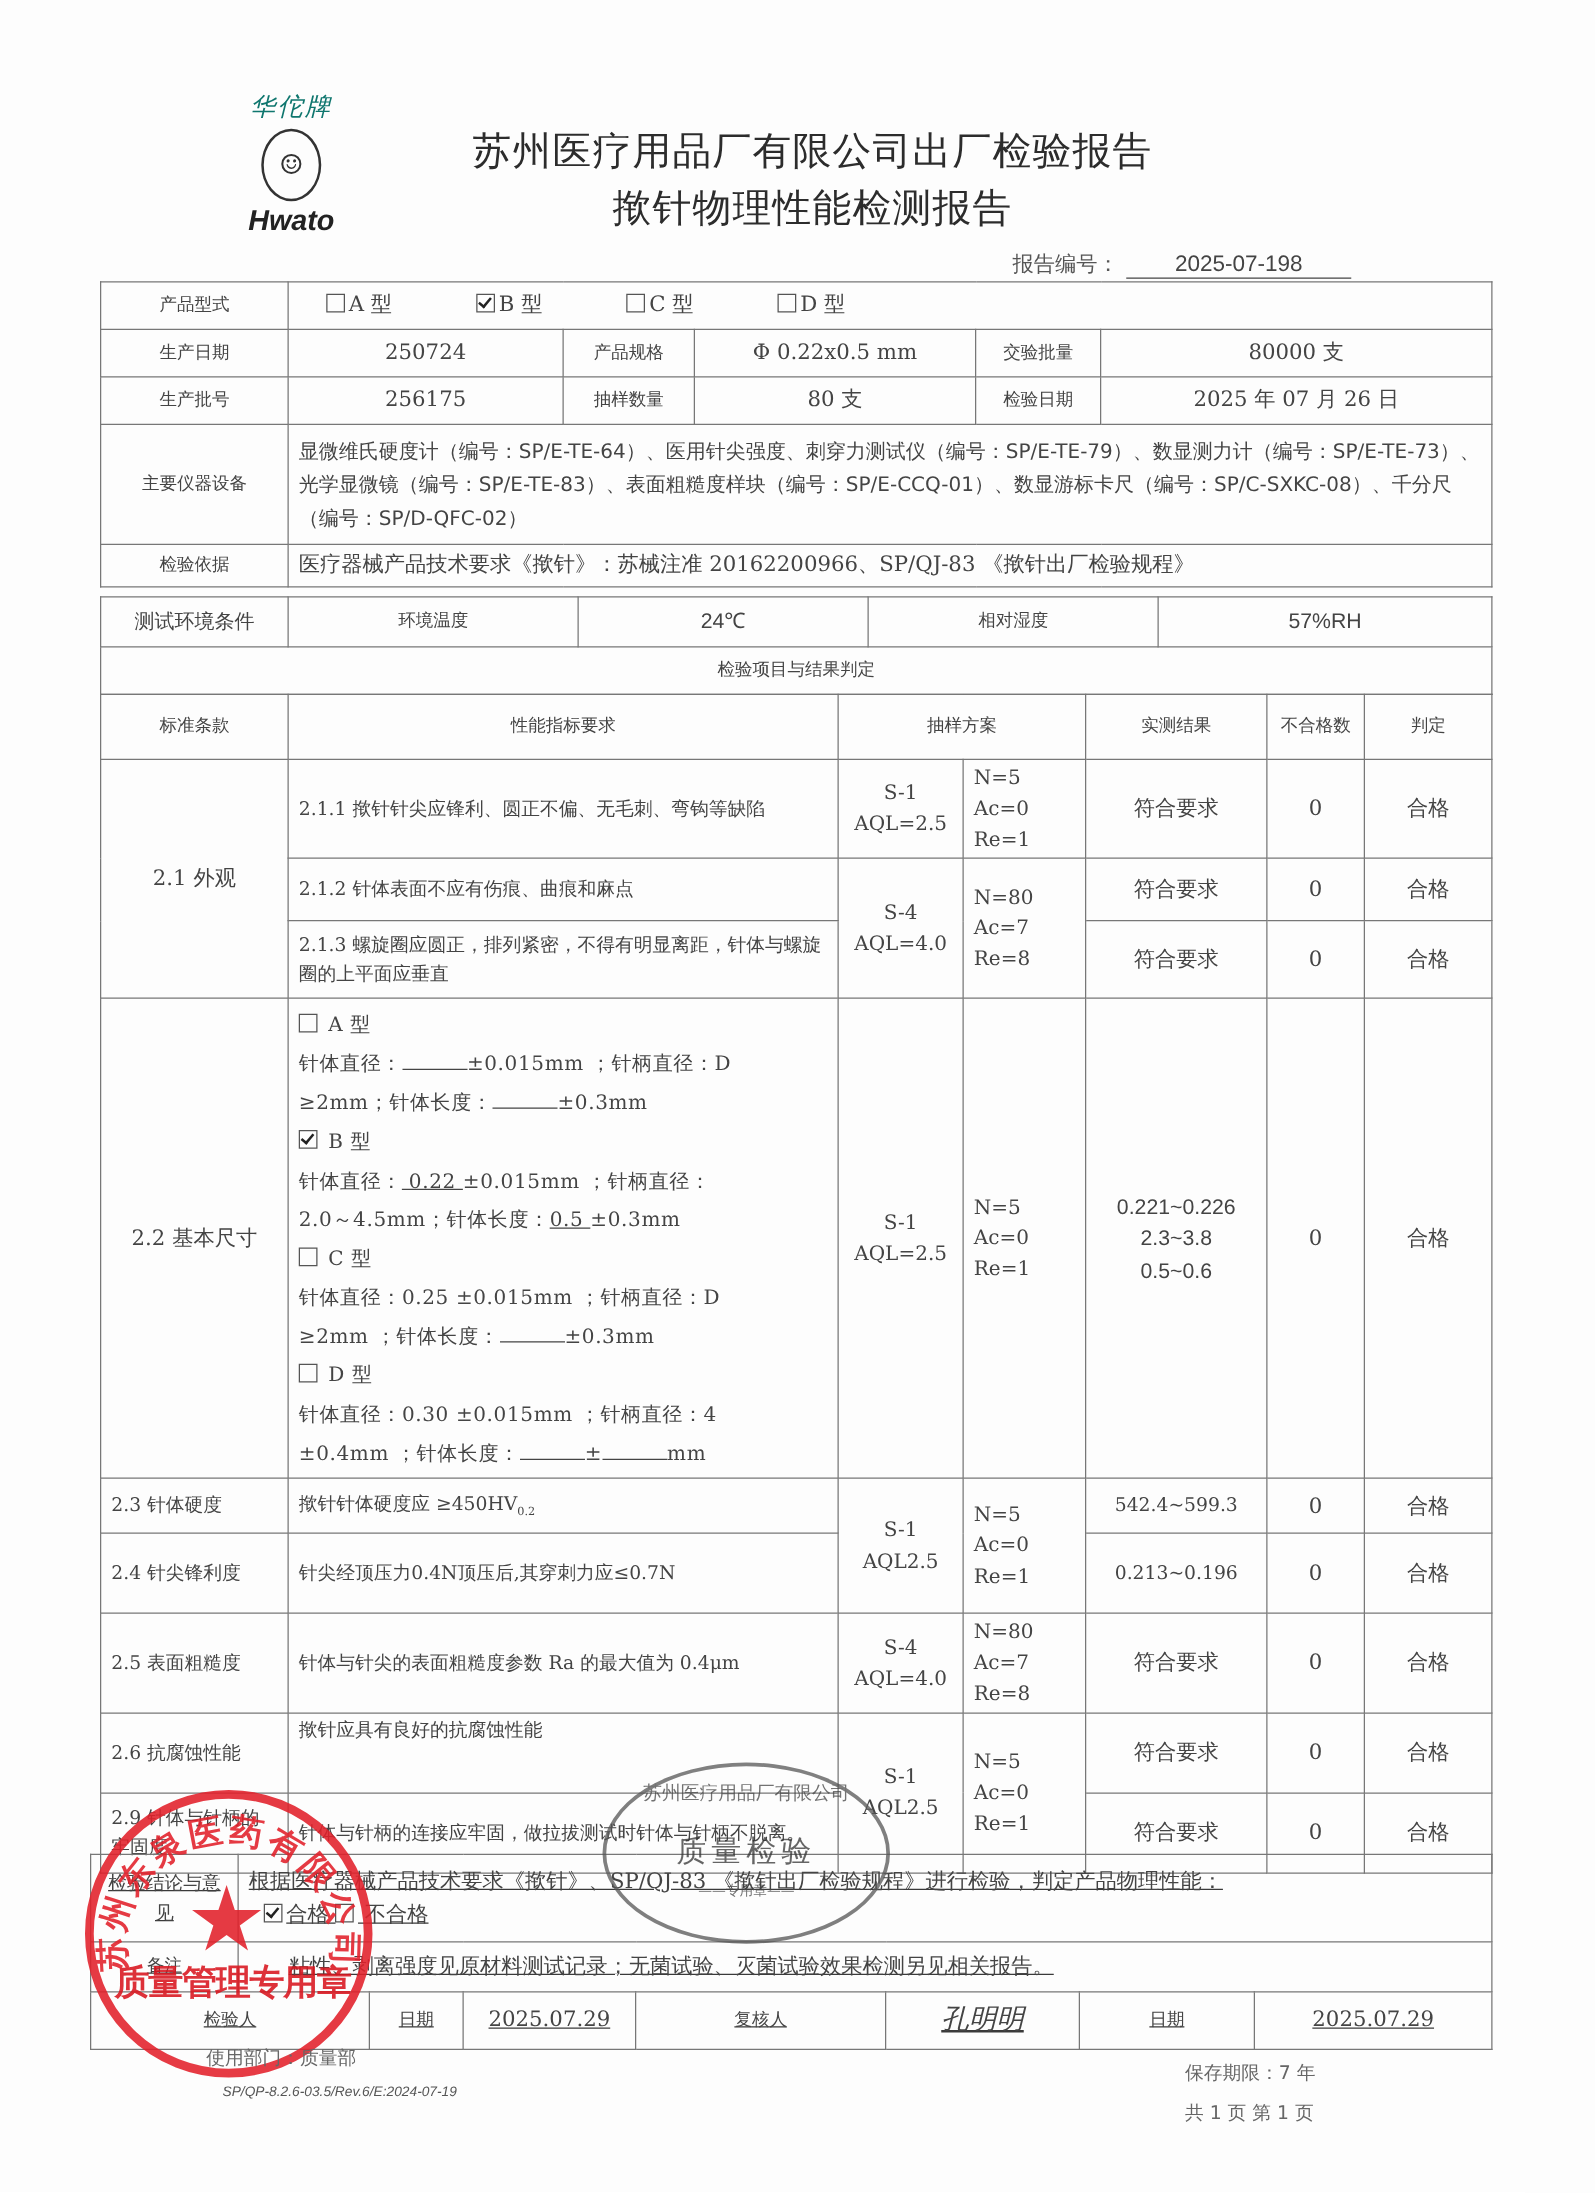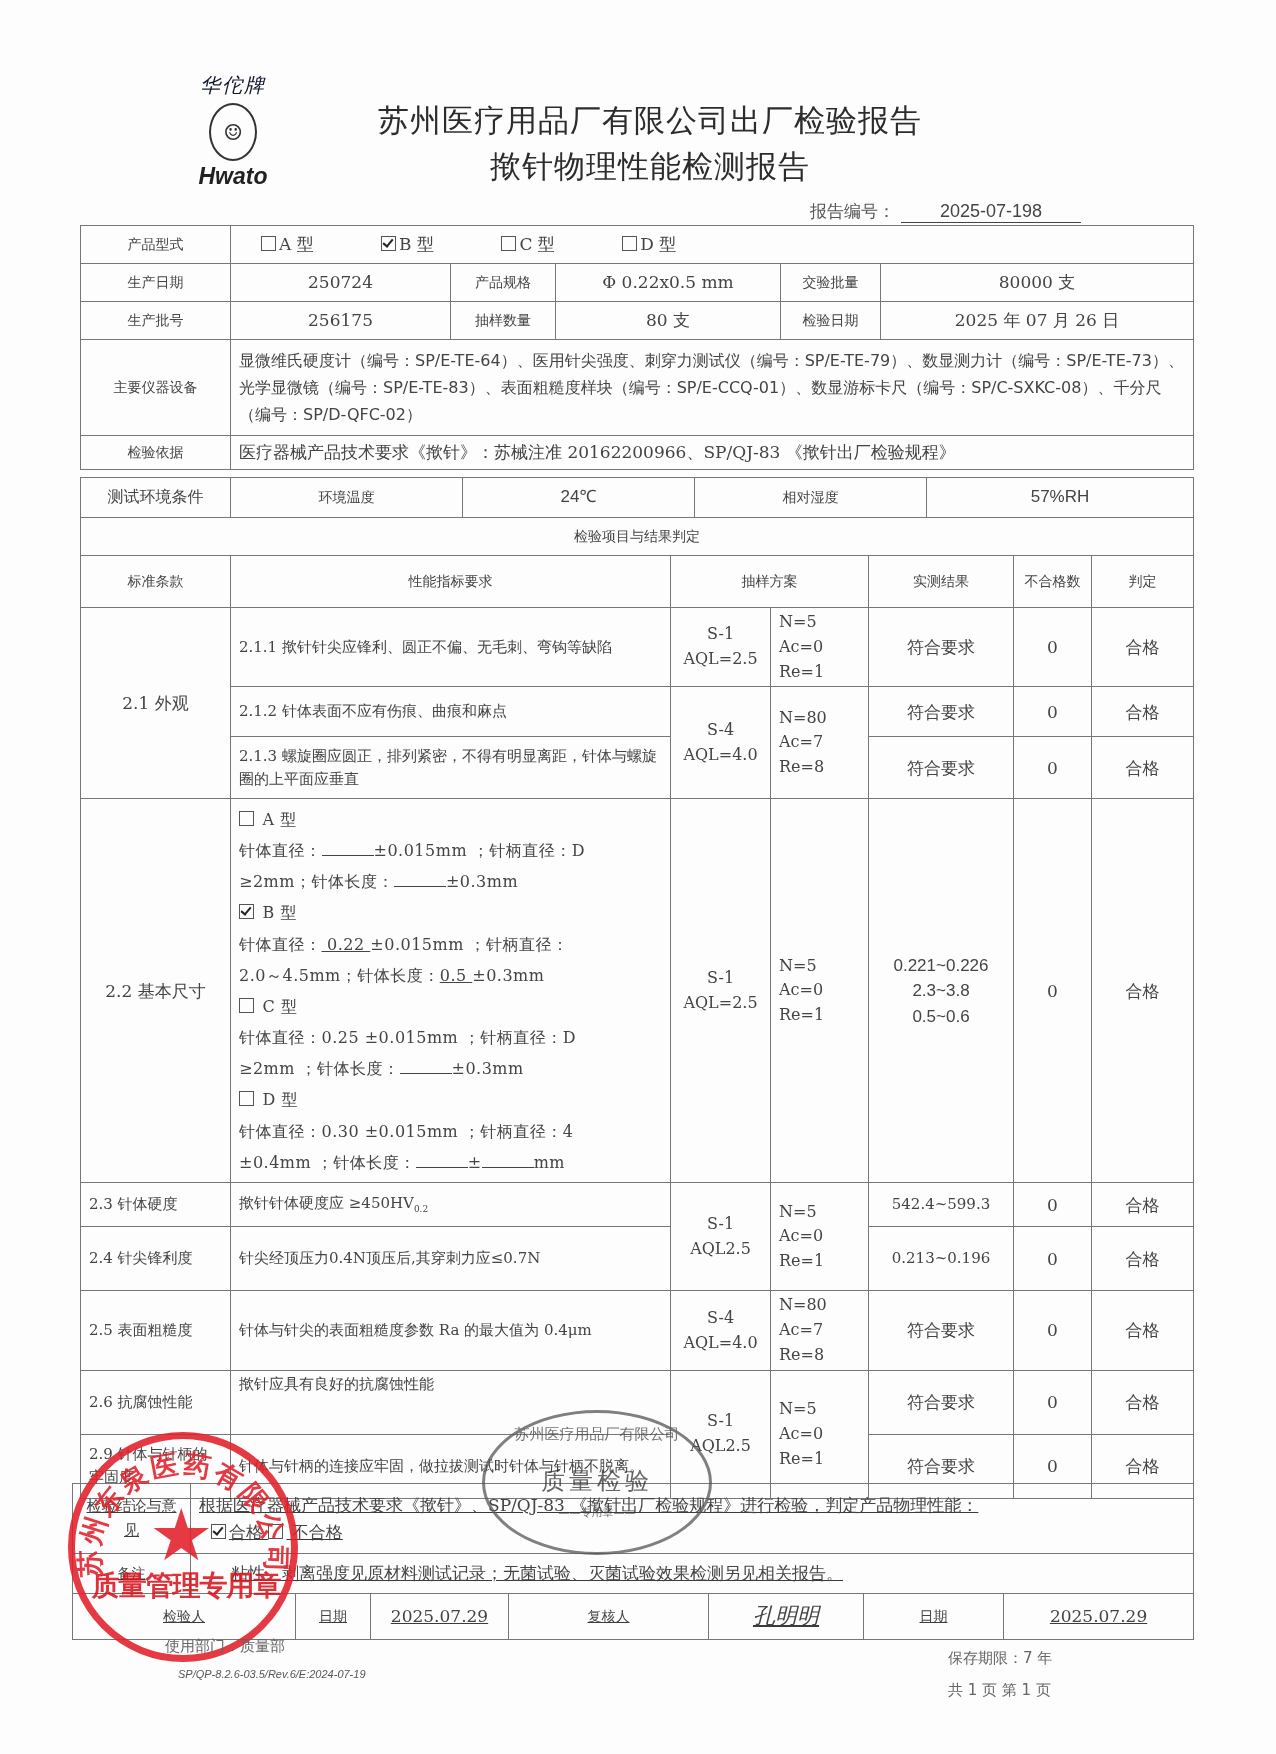--- a/index.html
+++ b/index.html
@@ -1,21 +1,21 @@
 <!DOCTYPE html>
 <html><head>
 <meta charset="utf-8">
 <style>
   html, body { margin:0; padding:0; background:#ffffff; }
   body { width:1276px; height:1754px; position:relative; overflow:hidden;
          font-family:"DejaVu Serif","Liberation Serif",serif; color:#3a3a3a; }
   .page { position:absolute; left:0; top:0; width:1276px; height:1754px; background:#fdfdfd; }
   
   .logo { position:absolute; left:178px; top:72px; width:110px; text-align:center; }
-  .logo .brand-cn { font-size:20px; font-style:italic; letter-spacing:2px; color:#0f172a; font-family:Liberation Serif, serif; }
+  .logo .brand-cn { font-size:20px; font-style:italic; letter-spacing:2px; color:#0f766e; font-family:Liberation Serif, serif; }
   .logo .emblem { width:44px; height:54px; margin:4px auto 2px; border:2px solid #333; border-radius:50%; display:flex; align-items:center; justify-content:center; font-size:22px; color:#333; }
   .logo .brand-en { font-family:"Liberation Sans",sans-serif; font-style:italic; font-weight:bold; font-size:23px; color:#222; }
   .title { position:absolute; left:300px; width:700px; text-align:center; font-family:"DejaVu Sans",sans-serif; color:#2c2c2c; }
   .title.t1 { top:100px; font-size:31px; letter-spacing:1px; }
   .title.t2 { top:146px; font-size:31px; letter-spacing:1px; }
   .report-no { position:absolute; left:810px; top:200px; font-size:17px; font-family:"DejaVu Sans",sans-serif; color:#555; }
   .report-no .val { display:inline-block; width:180px; border-bottom:1.5px solid #444; text-align:center; font-family:"Liberation Sans",sans-serif; font-size:18px; color:#444; margin-left:6px; }
 
   table.grid { position:absolute; border-collapse:collapse; table-layout:fixed; font-size:17px; }
   table.grid td { border:1.5px solid #777; padding:2px 8px; vertical-align:middle; color:#444; line-height:1.55; }

